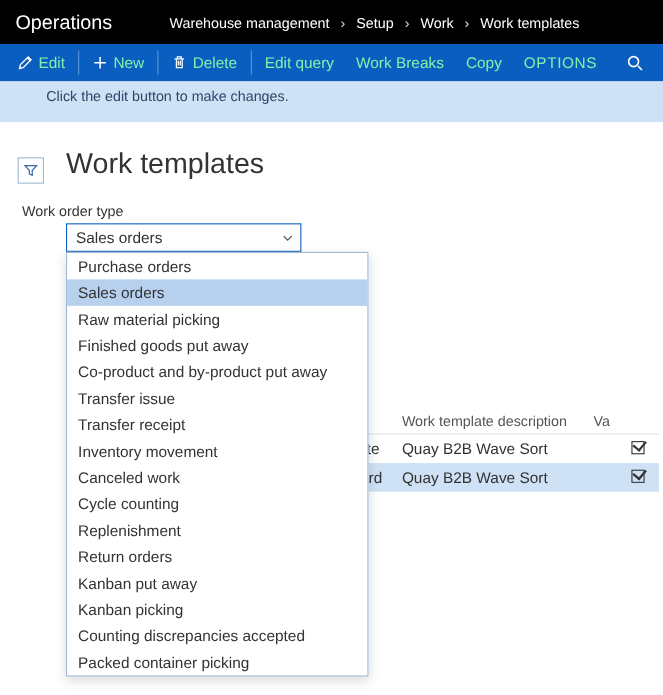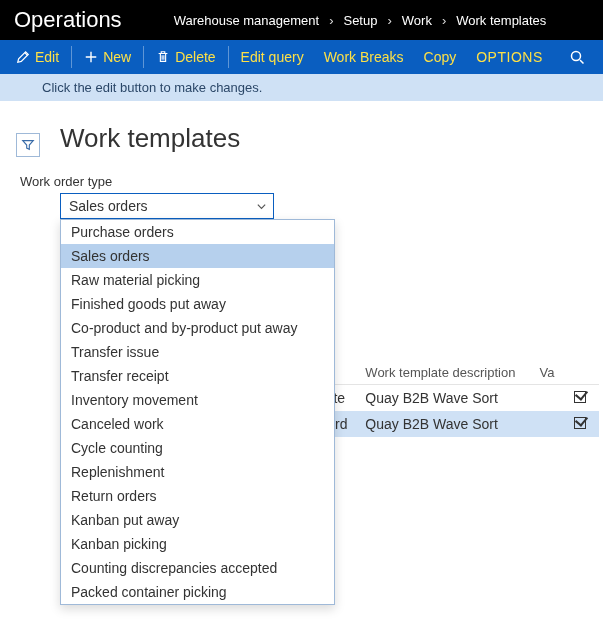--- a/index.html
+++ b/index.html
@@ -14,41 +14,41 @@
   }
   
   .topbar {
     background: #000;
     color: #fff;
     display: flex;
     align-items: center;
     height: 40px;
     padding: 0 14px;
   }
-  .topbar .app-title { font-size: 22px; font-weight: 400; }
+  .topbar .app-title { font-size: 18px; font-weight: 400; }
   .breadcrumb {
     margin-left: 52px;
     display: flex;
     align-items: center;
     gap: 10px;
     font-size: 13px;
     text-align: right;
   }
   .breadcrumb span { color: #fff; }
   .breadcrumb .chev { color: #fff; opacity: .85; }
 
   
   .toolbar {
     background: #0a5ec0;
     background: linear-gradient(#1364c8,#0a5ec0);
     background: #0a5ec0;
     height: 34px;
     display: flex;
     align-items: stretch;
-    color: #fde047;
+    color: #86efac;
     padding: 0 6px;
   }
   .tool {
     display: flex;
     align-items: center;
     gap: 5px;
     padding: 0 10px;
     cursor: pointer;
     font-size: 14px;
     white-space: nowrap;
@@ -60,21 +60,21 @@
     background: rgba(255,255,255,.35);
     margin: 6px 2px;
   }
   .toolbar-spacer { flex: 1; }
 
   
   .infobar {
     background: #cfe1f5;
     color: #2b4768;
     font-size: 13px;
-    padding: 6px 10px 6px 42px;
+    padding: 6px 10px 16px 42px;
   }
 
   
   .content {
     position: relative;
     padding: 22px 12px 0 20px;
   }
   .filter-btn {
     position: absolute;
     left: 16px;

